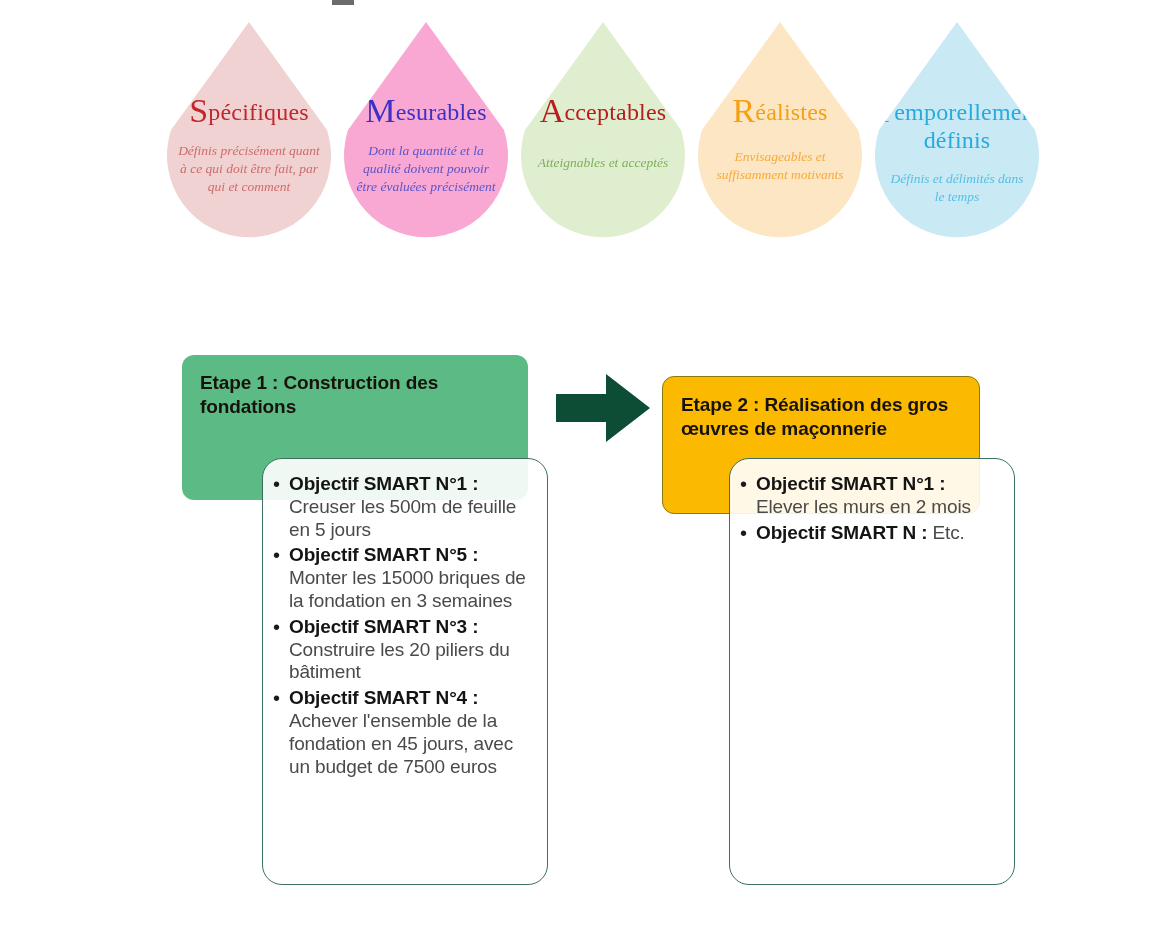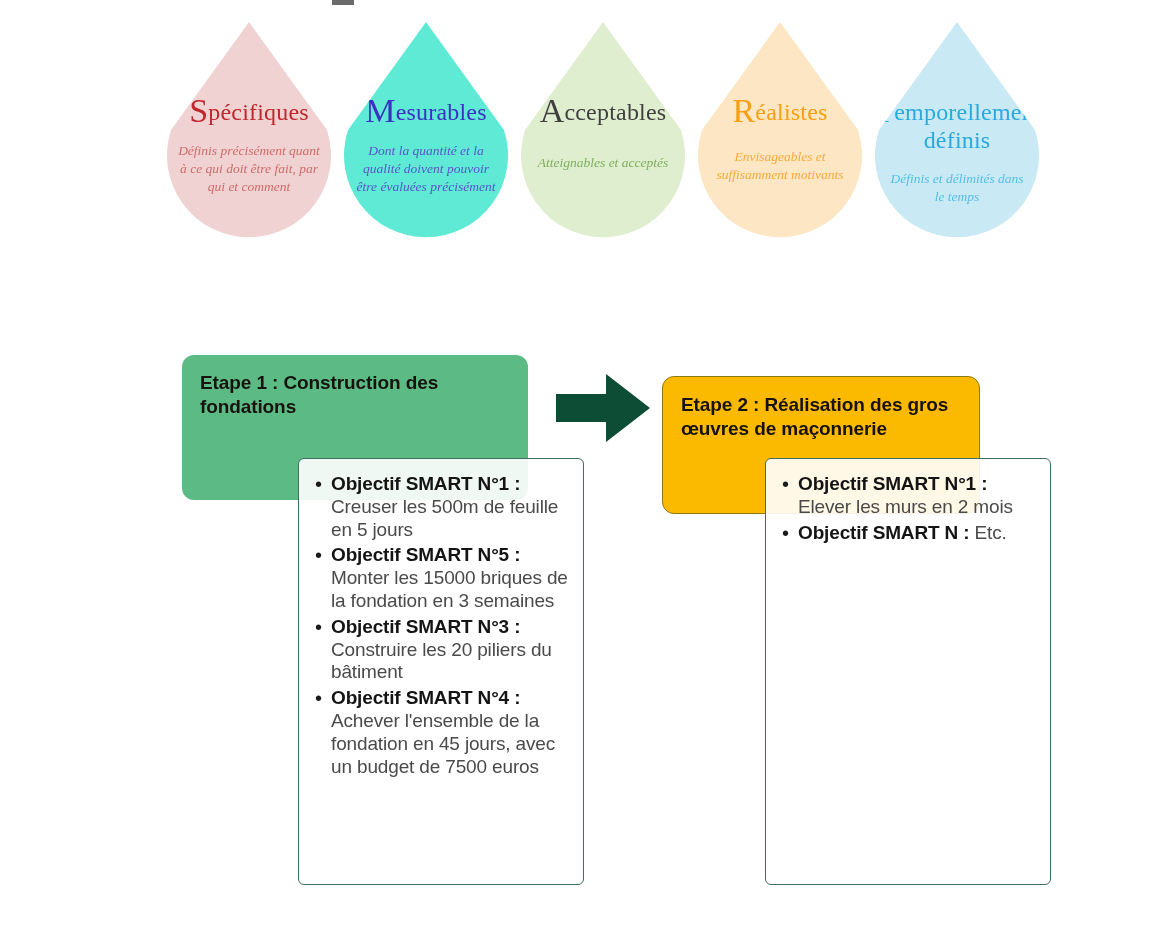--- a/index.html
+++ b/index.html
@@ -47,21 +47,21 @@
     display: flex;
     flex-direction: column;
     align-items: center;
     text-align: center;
     box-sizing: border-box;
     
     border-radius: 50% 50% 50% 50% / 62% 62% 38% 38%;
     clip-path: path("M89,0 L167,108 A82,82 0 1 1 11,108 Z");
   }
   .d-0 { left: 148px;  background: #f0d2d2; }
-  .d-1 { left: 325px;  background: #5eead4; }
+  .d-1 { left: 325px;  background: #f9a8d4; }
   .d-2 { left: 502px;  background: #dfeecf; }
   .d-3 { left: 679px;  background: #fde6c3; }
   .d-4 { left: 856px;  background: #c9e9f5; }
 
   .droplet-title {
     margin-top: 72px;
     line-height: 1.05;
     font-size: 24px;
     font-weight: 400;
     letter-spacing: 0.2px;
@@ -82,21 +82,21 @@
     padding: 0 18px;
   }
   .d-2 .droplet-desc { margin-top: 26px; }
   .d-3 .droplet-desc { margin-top: 20px; }
   .d-4 .droplet-desc { margin-top: 18px; }
 
   .d-0 .droplet-title, .d-0 .droplet-desc { color: #c0272d; }
   .d-0 .droplet-desc { color: #cf6b6b; }
   .d-1 .droplet-title, .d-1 .droplet-desc { color: #3b32c4; }
   .d-1 .droplet-desc { color: #5a55c9; }
-  .d-2 .droplet-title { color: #404040; }
+  .d-2 .droplet-title { color: #b91c1c; }
   .d-2 .droplet-desc { color: #7fae5c; }
   .d-3 .droplet-title { color: #f5a013; }
   .d-3 .droplet-desc { color: #f5ab3a; }
   .d-4 .droplet-title { color: #29aadd; }
   .d-4 .droplet-desc { color: #55bfe4; }
 
   
   #steps { position: absolute; left: 0; top: 0; width: 985px; height: 940px; }
 
   .step-header {
@@ -118,23 +118,22 @@
     left: 662px; top: 376px; width: 318px; height: 138px;
     background: #fbba00;
     border: 1px solid #8a7b10;
   }
 
   .step-body {
     position: absolute;
     box-sizing: border-box;
     background: rgba(255,255,255,0.90);
     border: 1.6px solid #3d6e61;
-    border-radius: 6px;
-    padding: 14px 14px 10px 10px;
-    margin-left: 36px;
+    border-radius: 20px;
+    padding: 14px 14px 10px 4px;
   }
   #step-body-1 { left: 262px; top: 458px; width: 286px; height: 427px; }
   #step-body-2 { left: 729px; top: 458px; width: 286px; height: 427px; }
 
   ul.objectives {
     margin: 0;
     padding: 0 0 0 22px;
     list-style: none;
   }
   ul.objectives li {

